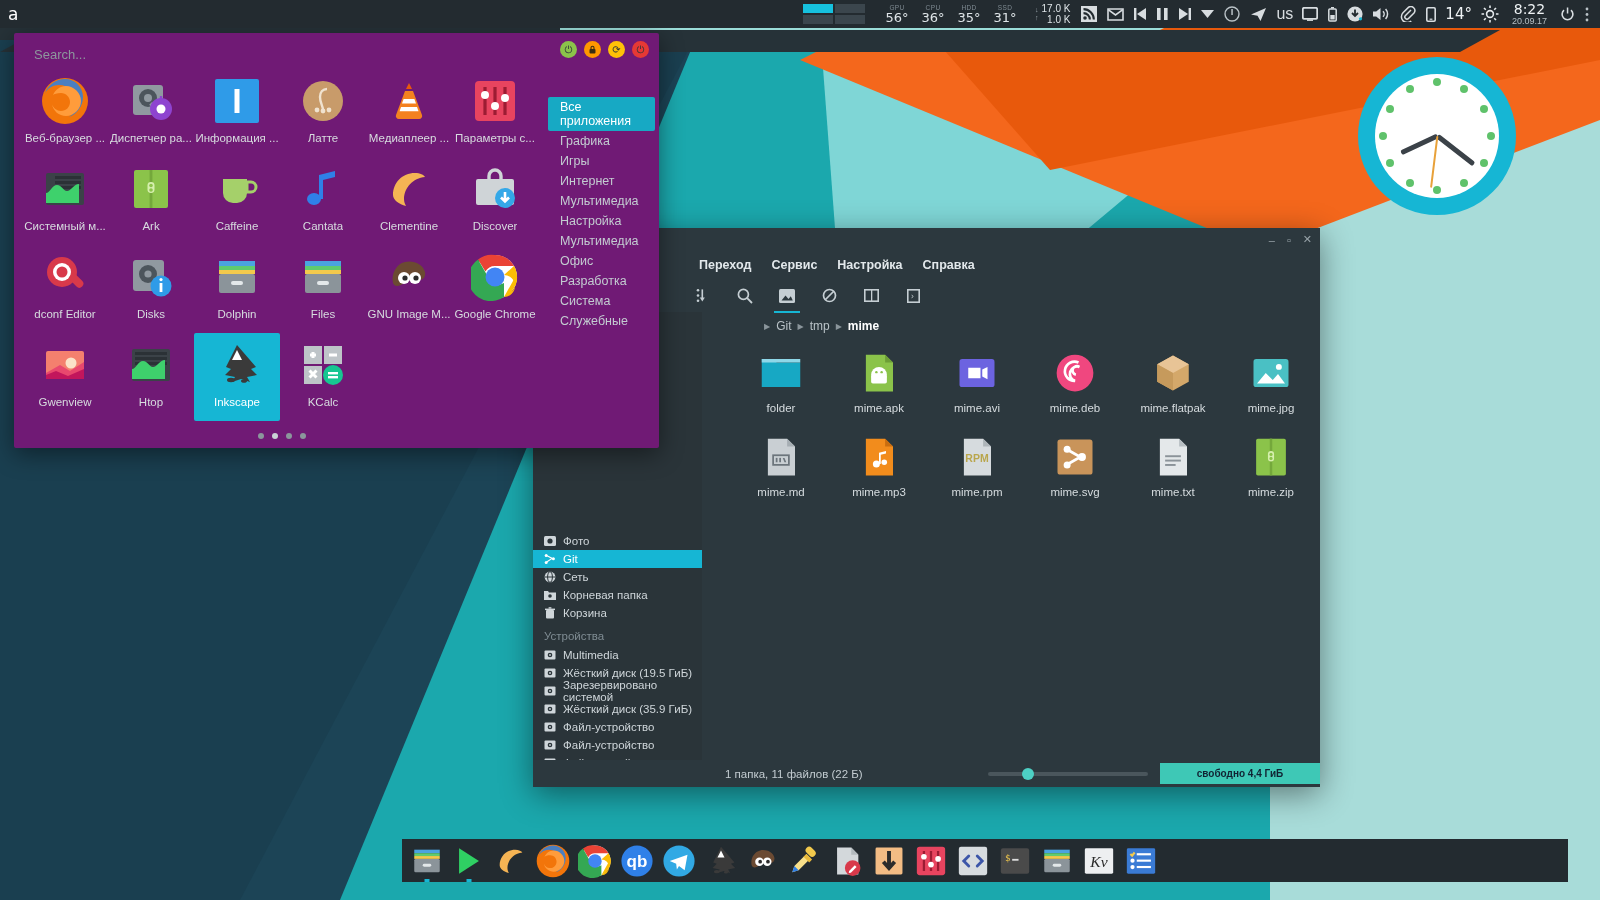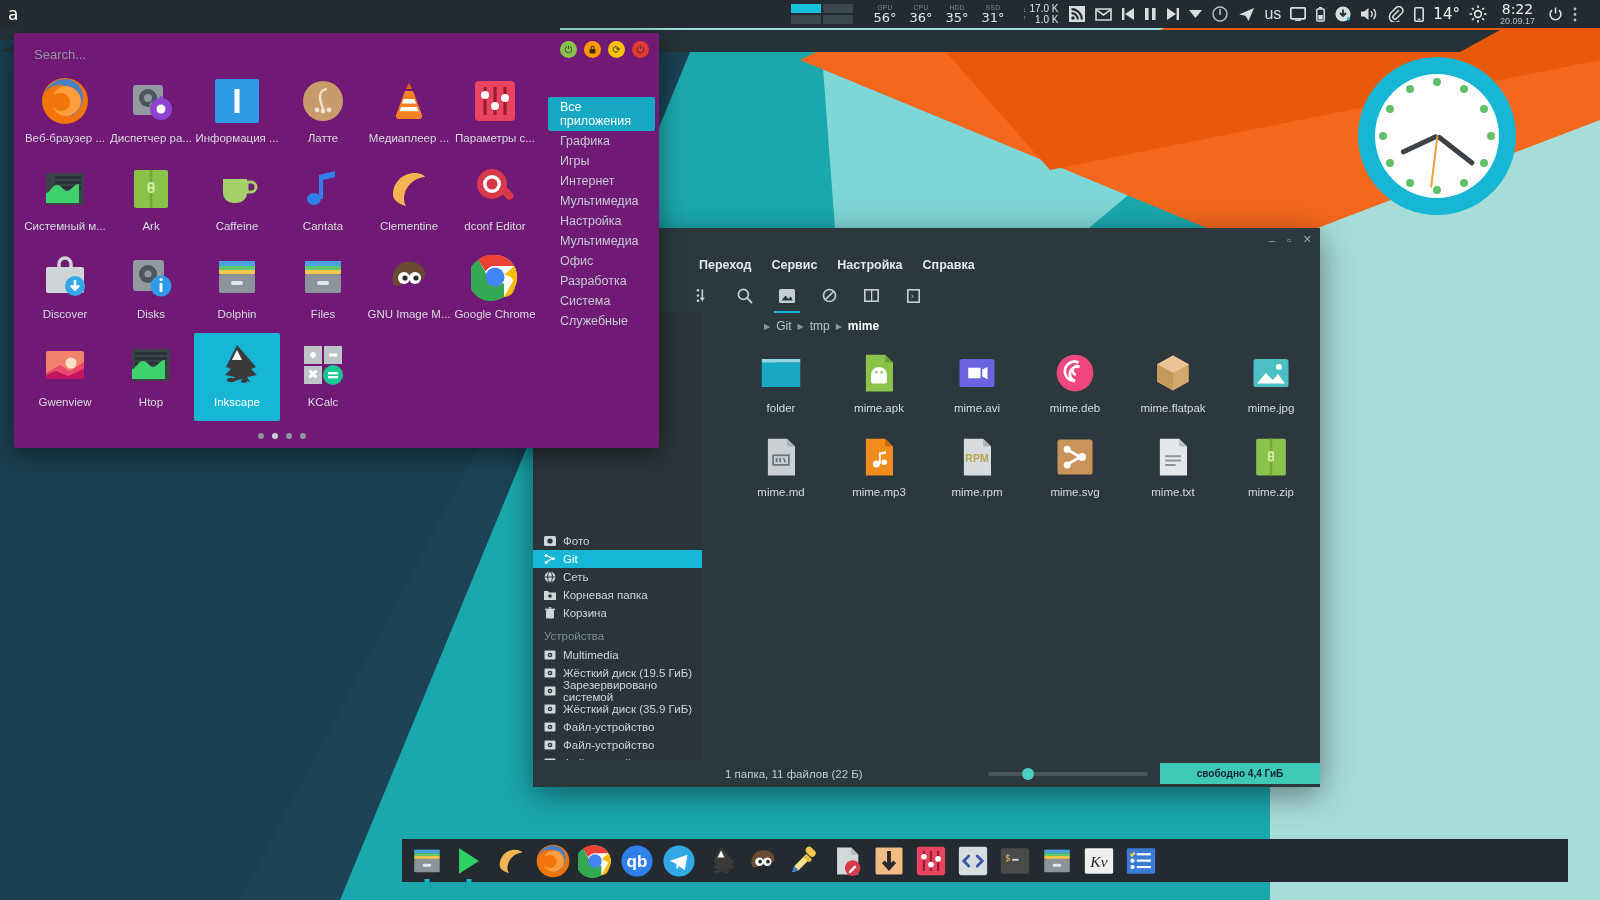--- a/index.html
+++ b/index.html
@@ -35,21 +35,21 @@
 
   
   #toppanel {
     position:absolute; left:0; top:0; width:1600px; height:28px;
     background:#232B30; display:flex; align-items:center; z-index:60;
     color:#d8dde0; font-size:12px;
   }
   .tp-left { display:flex; align-items:center; padding-left:8px; }
   .tp-logo { font-size:17px; color:#fff; font-family:"DejaVu Sans", sans-serif; line-height:1;}
   .tp-spacer { flex:1; }
-  .tp-right { display:flex; align-items:center; gap:0px; padding-right:18px; height:28px;}
+  .tp-right { display:flex; align-items:center; gap:0px; padding-right:6px; height:28px;}
   .tray-item { display:flex; align-items:center; height:28px; padding:0 5px; }
   .sysmon-bars { display:flex; flex-direction:column; gap:2px; padding:0 8px; }
   .bar-row { display:flex; gap:2px; }
   .bar { width:30px; height:9px; background:#3b464d; }
   .bar.on { background:#16C1DE; }
   .sens-group { display:flex; align-items:flex-end; padding:0 6px;}
   .sens { display:flex; flex-direction:column; align-items:center; width:36px; }
   .sens .lbl { font-size:6.5px; color:#7e8a91; letter-spacing:.4px; line-height:7px;}
   .sens .val { font-size:13px; color:#dfe5e8; line-height:14px; font-family:"DejaVu Sans", sans-serif;}
   .net { display:flex; align-items:center; padding:0 6px; }
@@ -466,35 +466,35 @@
           <div class="applabel">Cantata</div>
         </div>
         <div class="appcell">
           <div class="appicon"><svg width="48" height="48" viewBox="0 0 48 48">
               <path d="M8 30c0-12 9-22 22-22 5 0 9 2 10 4-12 1-21 11-21 22 0 3 1 5 2 7-7-2-13-6-13-11z" fill="#F5B454"></path>
             </svg></div>
           <div class="applabel">Clementine</div>
         </div>
         <div class="appcell">
           <div class="appicon"><svg width="48" height="48" viewBox="0 0 48 48">
+              <rect x="5" y="14" width="38" height="26" rx="2" fill="#CFD4D7"></rect>
+              <path d="M18 14v-3a6 6 0 0112 0v3" fill="none" stroke="#CFD4D7" stroke-width="3.4"></path>
+              <circle cx="34" cy="33" r="10" fill="#34A8E8"></circle>
+              <path d="M34 27v9M30 32.5l4 4 4-4" stroke="#fff" stroke-width="2.6" fill="none"></path>
+            </svg></div>
+          <div class="applabel">Discover</div>
+        </div>
+        <div class="appcell">
+          <div class="appicon"><svg width="48" height="48" viewBox="0 0 48 48">
               <circle cx="21" cy="19" r="15" fill="#D8394A"></circle>
               <circle cx="21" cy="19" r="9" fill="#fff"></circle>
               <circle cx="21" cy="19" r="5.5" fill="#D8394A"></circle>
               <rect x="27" y="25" width="8" height="16" rx="4" transform="rotate(-45 27 25)" fill="#D8394A"></rect>
             </svg></div>
           <div class="applabel">dconf Editor</div>
-        </div>
-        <div class="appcell">
-          <div class="appicon"><svg width="48" height="48" viewBox="0 0 48 48">
-              <rect x="5" y="14" width="38" height="26" rx="2" fill="#CFD4D7"></rect>
-              <path d="M18 14v-3a6 6 0 0112 0v3" fill="none" stroke="#CFD4D7" stroke-width="3.4"></path>
-              <circle cx="34" cy="33" r="10" fill="#34A8E8"></circle>
-              <path d="M34 27v9M30 32.5l4 4 4-4" stroke="#fff" stroke-width="2.6" fill="none"></path>
-            </svg></div>
-          <div class="applabel">Discover</div>
         </div>
         <div class="appcell">
           <div class="appicon"><svg width="48" height="48" viewBox="0 0 48 48">
               <rect x="6" y="7" width="31" height="31" rx="3" fill="#9099A0"></rect>
               <circle cx="21" cy="21" r="9" fill="#4C555C"></circle>
               <circle cx="21" cy="21" r="3.6" fill="#9099A0"></circle>
               <circle cx="34" cy="33" r="10.5" fill="#2F9BE8"></circle>
               <rect x="32.6" y="30" width="2.8" height="9" fill="#fff"></rect>
               <circle cx="34" cy="26.6" r="1.6" fill="#fff"></circle>
             </svg></div>

